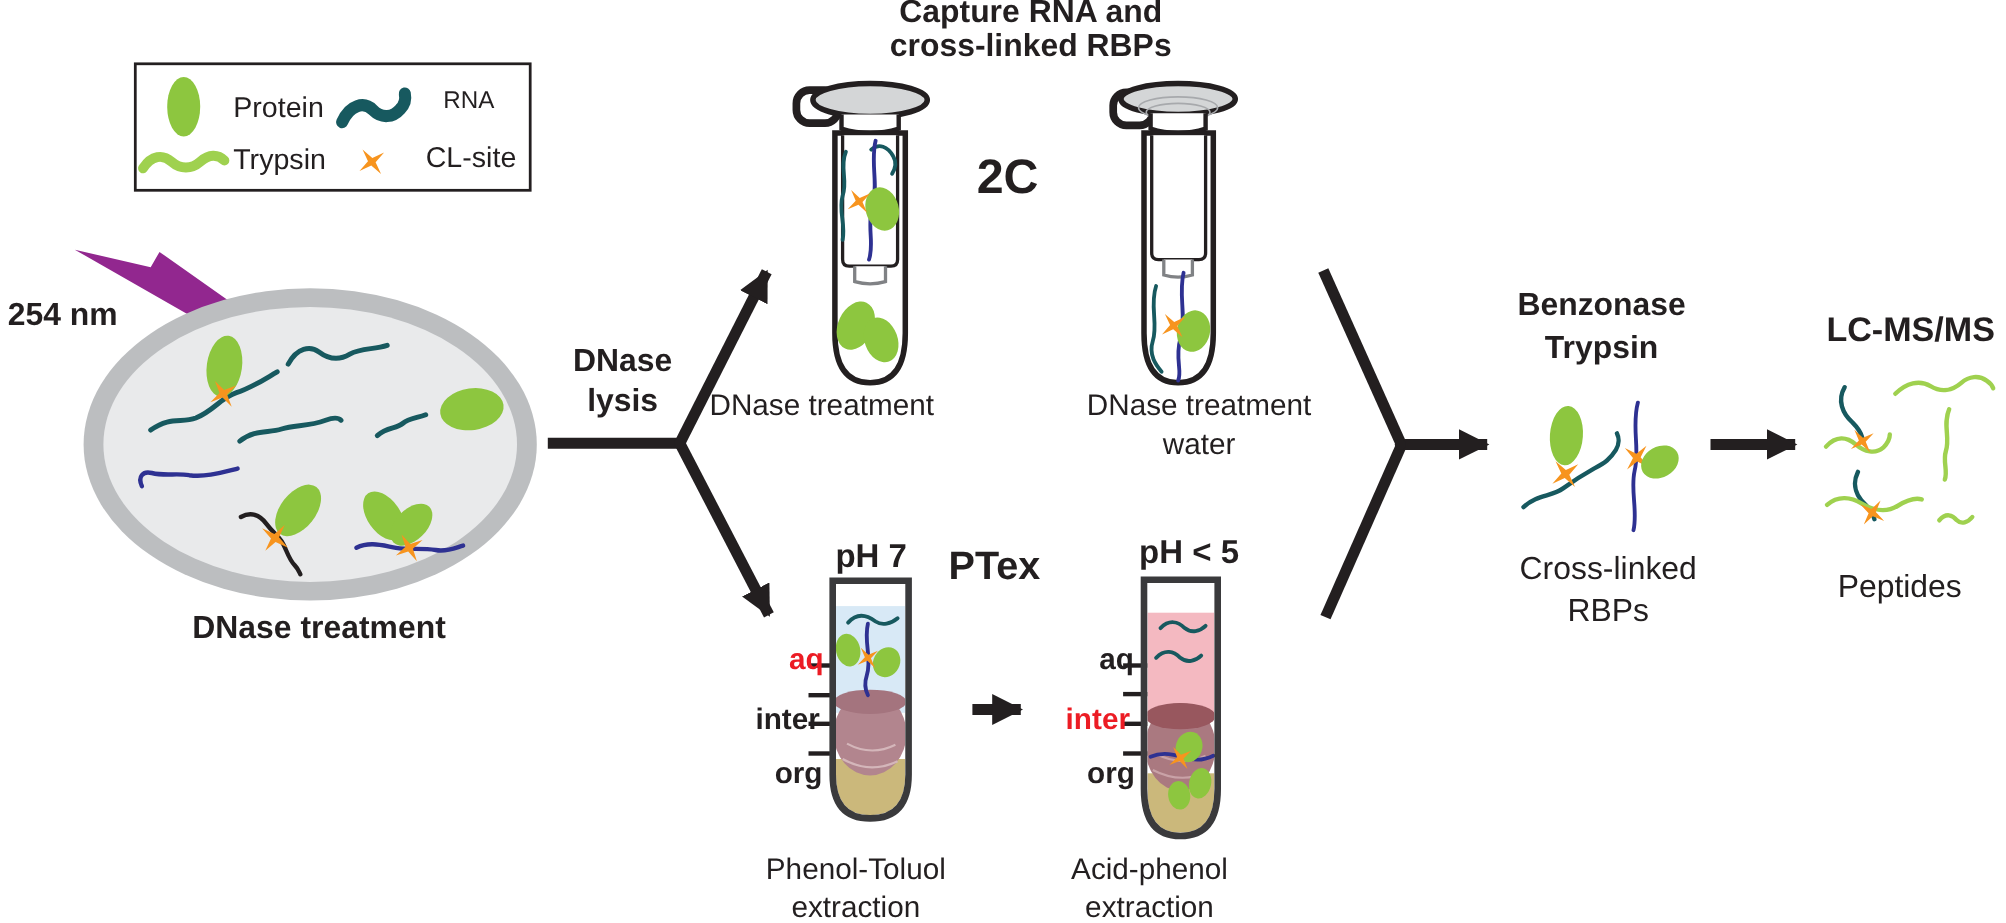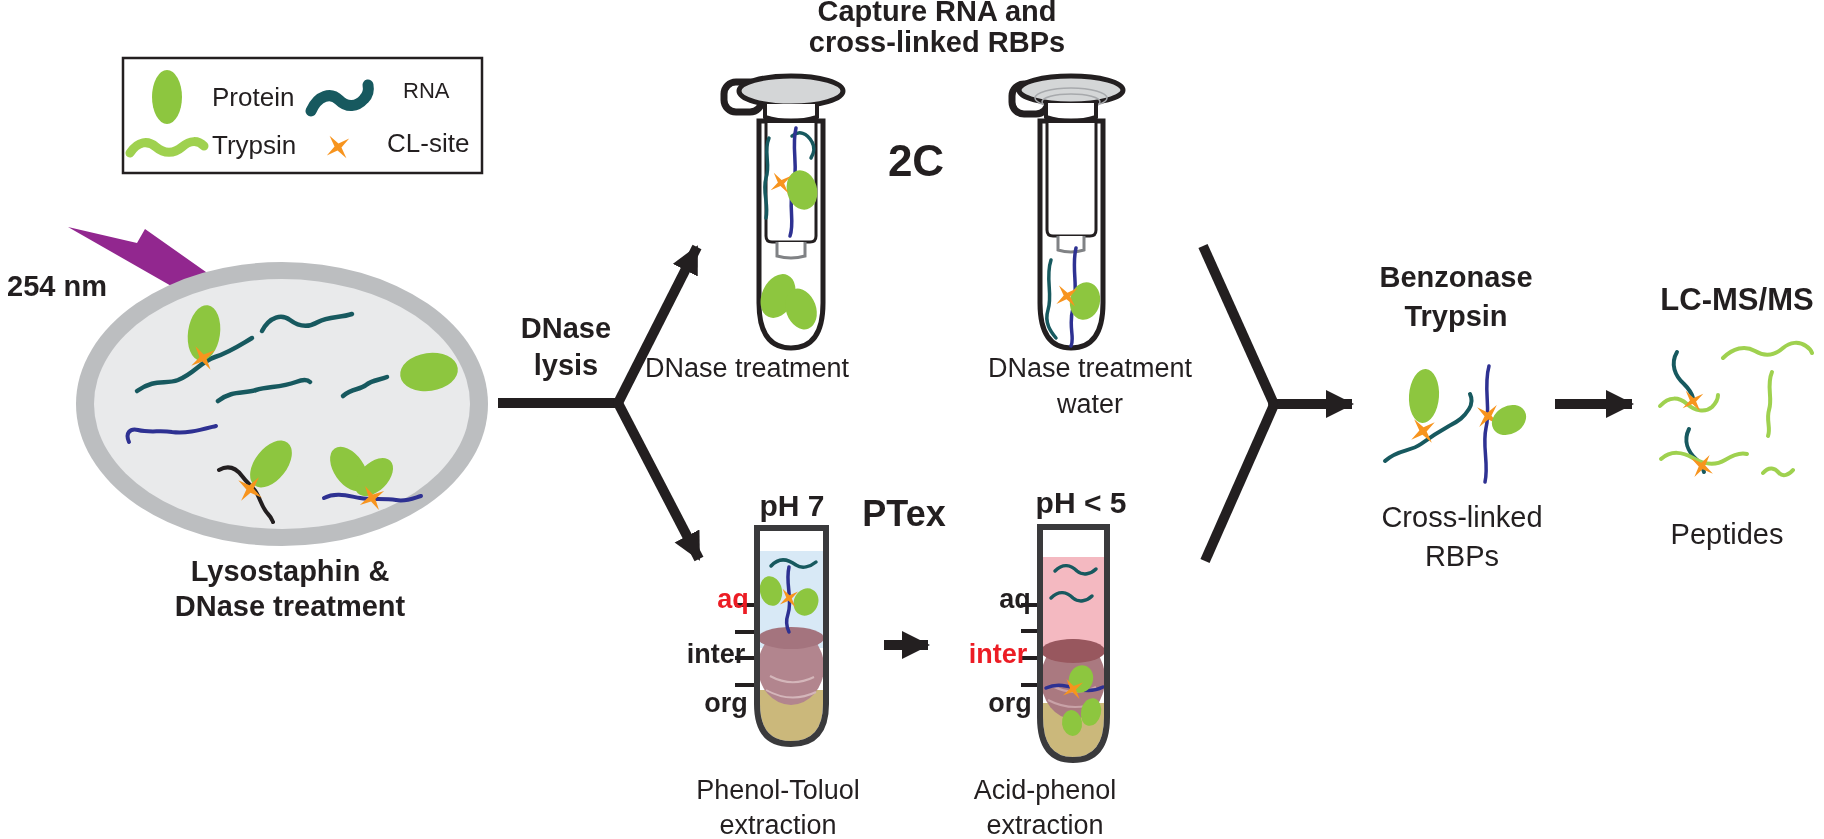--- a/index.html
+++ b/index.html
@@ -195,21 +195,20 @@
     </g>
     <use href="#cl" transform="translate(1693,401) rotate(10) scale(0.9)"></use>
     <use href="#cl" transform="translate(1702,466) rotate(80) scale(0.95)"></use>
   </g>
 </svg>
 
 <div class="t b" style="left:7px;top:270px;font-size:29px">254 nm</div>
 
 
 <div class="t b c" style="left:290px;top:554px;font-size:29px;line-height:35px">
-  <div>Lysostaphin &amp;</div>
   <div>DNase treatment</div>
 </div>
 
 <div class="t" style="left:212px;top:82px;font-size:26px">Protein</div>
 <div class="t" style="left:403px;top:78px;font-size:22px">RNA</div>
 <div class="t" style="left:212px;top:130px;font-size:26px">Trypsin</div>
 <div class="t" style="left:387px;top:128px;font-size:26px">CL-site</div>
 
 <div class="t b c" style="left:566px;top:310px;font-size:29px;line-height:37px">
   <div>DNase</div>

